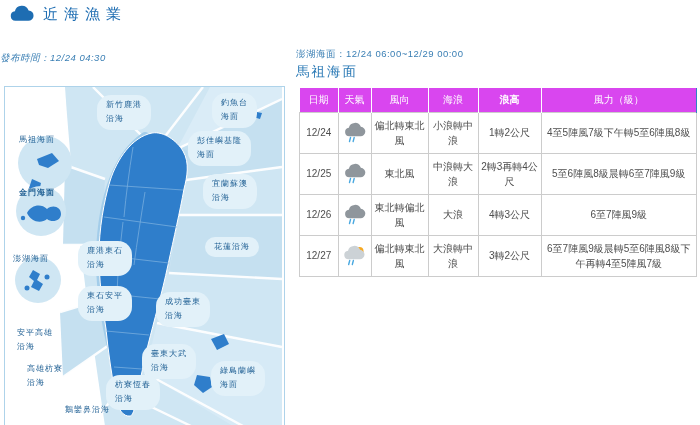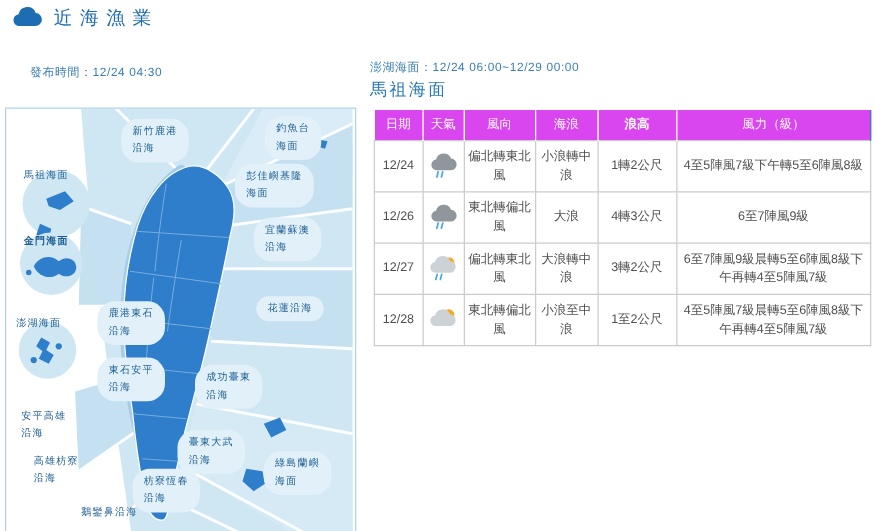--- a/index.html
+++ b/index.html
@@ -5,21 +5,21 @@
   html,body{margin:0;padding:0;}
   body{
     width:700px;height:425px;overflow:hidden;background:#fff;position:relative;
     font-family:"Liberation Sans","DejaVu Sans",sans-serif;
     -webkit-font-smoothing:antialiased;
   }
   
   .titlebar{position:absolute;left:8px;top:5px;display:flex;align-items:center;gap:9px;}
   .title-cloud{width:26px;height:19px;display:inline-block;}
   .page-title{color:#1e6db2;font-size:15px;letter-spacing:6px;font-weight:500;}
-  .pub-time{position:absolute;left:24px;top:52px;font-size:9.5px;color:#3a7fb4;letter-spacing:.5px;}
+  .pub-time{position:absolute;left:0;top:52px;font-size:9.5px;color:#3a7fb4;letter-spacing:.5px;font-style:italic;}
   .valid-time{position:absolute;left:296px;top:48px;font-size:9.5px;color:#3a7fb4;letter-spacing:.5px;}
   .sec-title{position:absolute;left:296px;top:63px;font-size:13.5px;color:#2878b5;letter-spacing:2px;}
   
   table.fc{position:absolute;left:299px;top:88px;width:398px;border-collapse:collapse;
     table-layout:fixed;font-size:10px;color:#4e4e4e;}
   table.fc th{background:#d946ef;color:#fff;font-weight:normal;font-size:10px;
     padding:5px 1px;border-right:1px solid #fff;line-height:1.35;vertical-align:middle;}
   table.fc th:last-child{border-right:1px solid #3181c4;}
   table.fc td{border:1px solid #cccccc;background:#fff;text-align:center;
     padding:5px 2px;line-height:1.5;vertical-align:middle;}
@@ -86,48 +86,48 @@
         <td>12/24</td>
         <td><svg class="wicon">
             <use href="#rain-cloud-icon"></use>
           </svg></td>
         <td>偏北轉東北風</td>
         <td>小浪轉中浪</td>
         <td>1轉2公尺</td>
         <td>4至5陣風7級下午轉5至6陣風8級</td>
       </tr>
       <tr>
+        <td>12/25</td>
+        <td><svg class="wicon">
+            <use href="#rain-cloud-icon"></use>
+          </svg></td>
+        <td>東北風</td>
+        <td>中浪轉大浪</td>
+        <td>2轉3再轉4公尺</td>
+        <td>5至6陣風8級晨轉6至7陣風9級</td>
+      </tr>
+      <tr>
         <td>12/26</td>
         <td><svg class="wicon">
             <use href="#rain-cloud-icon"></use>
           </svg></td>
         <td>東北轉偏北風</td>
         <td>大浪</td>
         <td>4轉3公尺</td>
         <td>6至7陣風9級</td>
       </tr>
       <tr>
         <td>12/27</td>
         <td><svg class="wicon">
             <use href="#sun-rain-cloud-icon"></use>
           </svg></td>
         <td>偏北轉東北風</td>
         <td>大浪轉中浪</td>
         <td>3轉2公尺</td>
         <td>6至7陣風9級晨轉5至6陣風8級下午再轉4至5陣風7級</td>
-      </tr>
-      <tr>
-        <td>12/28</td>
-        <td><svg class="wicon">
-            <use href="#sun-cloud-icon"></use>
-          </svg></td>
-        <td>東北轉偏北風</td>
-        <td>小浪至中浪</td>
-        <td>1至2公尺</td>
-        <td>4至5陣風7級晨轉5至6陣風8級下午再轉4至5陣風7級</td>
       </tr>
     </tbody>
 </table>
 
 <div class="map-panel">
   <svg class="basemap" width="279" height="339" viewBox="0 0 279 339">
 
     <path d="M60,0 L250,0 L277,28 L277,339 L100,339 C84,230 68,120 60,0 Z" fill="#cfe6f3"></path>
 
     <polygon points="205,0 277,0 277,55 172,62" fill="#daecf7"></polygon>

